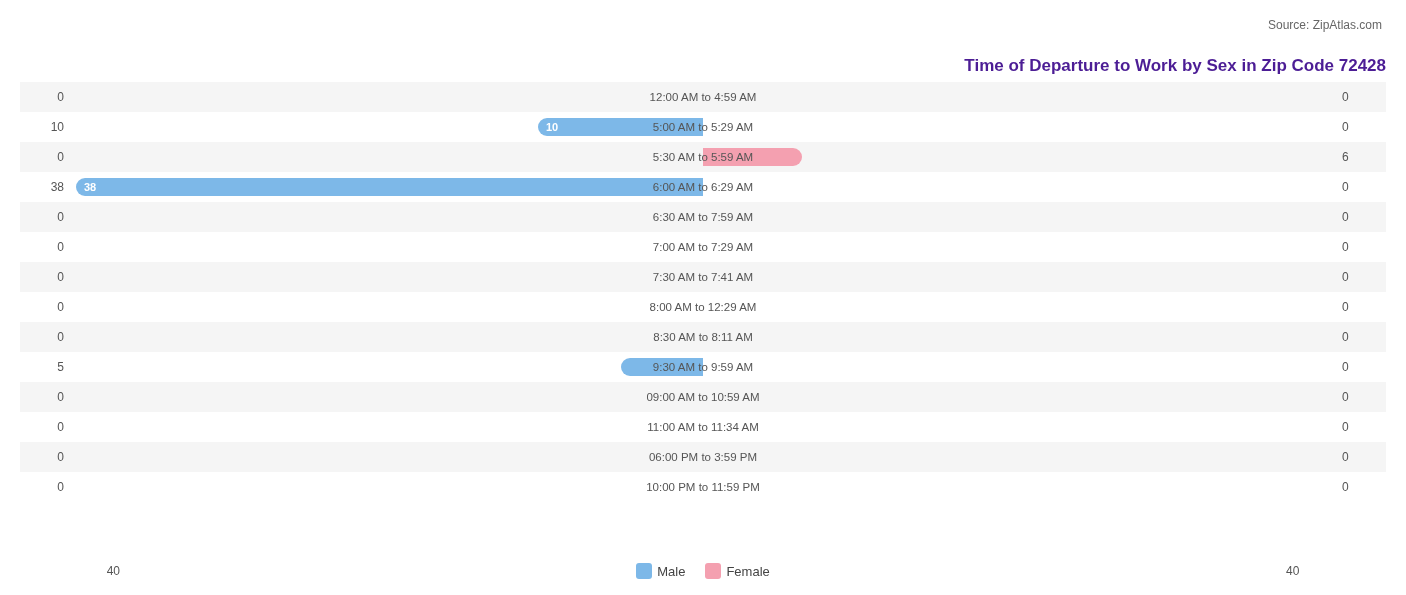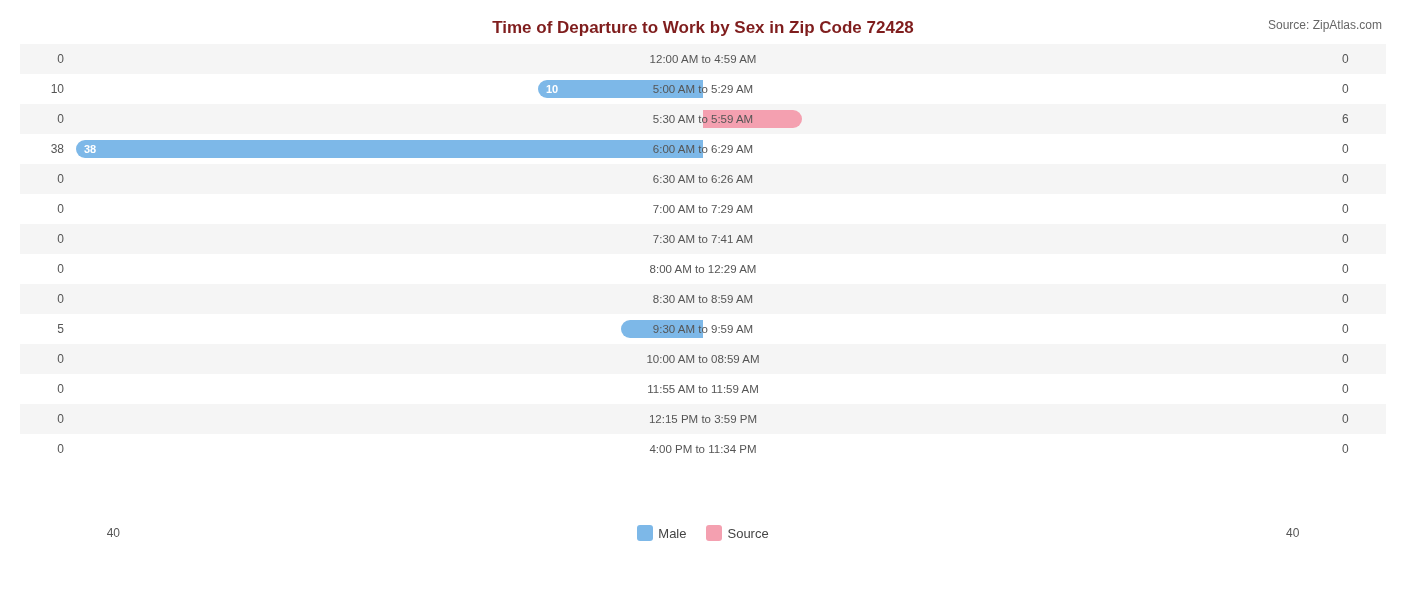--- a/index.html
+++ b/index.html
@@ -12,23 +12,24 @@
     }
     .chart-container {
       width: 1406px;
       height: 595px;
       padding: 18px 20px 50px 20px;
       position: relative;
     }
     .chart-title {
       font-size: 17px;
       font-weight: bold;
-      color: #7f1d1d;
+      color: #4c1d95;
       margin-bottom: 6px;
-      text-align: center;
+      text-align: right;
+      margin-top: 38px;
     }
     .source-label {
       position: absolute;
       top: 18px;
       right: 24px;
       font-size: 12px;
       color: #666;
     }
     .chart-area {
       position: relative;
@@ -199,21 +200,21 @@
               <span style="position: absolute; left: 8px; top: 50%; transform: translateY(-50%); font-size: 11px; color: rgb(255, 255, 255); font-weight: bold;">38</span>
             </div>
           </div>
           <div class="female-bar-wrap"></div>
         </div>
         <div class="right-value">0</div>
       </div>
       <div class="row">
         <div class="left-value">0</div>
         <div class="bars-area">
-          <div class="center-label">6:30 AM to 6:26 AM</div>
+          <div class="center-label">6:30 AM to 7:59 AM</div>
           <div class="male-bar-wrap"></div>
           <div class="female-bar-wrap"></div>
         </div>
         <div class="right-value">0</div>
       </div>
       <div class="row">
         <div class="left-value">0</div>
         <div class="bars-area">
           <div class="center-label">7:00 AM to 7:29 AM</div>
           <div class="male-bar-wrap"></div>
@@ -235,82 +236,82 @@
         <div class="bars-area">
           <div class="center-label">8:00 AM to 12:29 AM</div>
           <div class="male-bar-wrap"></div>
           <div class="female-bar-wrap"></div>
         </div>
         <div class="right-value">0</div>
       </div>
       <div class="row">
         <div class="left-value">0</div>
         <div class="bars-area">
-          <div class="center-label">8:30 AM to 8:59 AM</div>
+          <div class="center-label">8:30 AM to 8:11 AM</div>
           <div class="male-bar-wrap"></div>
           <div class="female-bar-wrap"></div>
         </div>
         <div class="right-value">0</div>
       </div>
       <div class="row">
         <div class="left-value">5</div>
         <div class="bars-area">
           <div class="center-label">9:30 AM to 9:59 AM</div>
           <div class="male-bar-wrap">
             <div class="male-bar" style="width: 82.5px;"></div>
           </div>
           <div class="female-bar-wrap"></div>
         </div>
         <div class="right-value">0</div>
       </div>
       <div class="row">
         <div class="left-value">0</div>
         <div class="bars-area">
-          <div class="center-label">10:00 AM to 08:59 AM</div>
-          <div class="male-bar-wrap"></div>
-          <div class="female-bar-wrap"></div>
-        </div>
-        <div class="right-value">0</div>
-      </div>
-      <div class="row">
-        <div class="left-value">0</div>
-        <div class="bars-area">
-          <div class="center-label">11:55 AM to 11:59 AM</div>
-          <div class="male-bar-wrap"></div>
-          <div class="female-bar-wrap"></div>
-        </div>
-        <div class="right-value">0</div>
-      </div>
-      <div class="row">
-        <div class="left-value">0</div>
-        <div class="bars-area">
-          <div class="center-label">12:15 PM to 3:59 PM</div>
-          <div class="male-bar-wrap"></div>
-          <div class="female-bar-wrap"></div>
-        </div>
-        <div class="right-value">0</div>
-      </div>
-      <div class="row">
-        <div class="left-value">0</div>
-        <div class="bars-area">
-          <div class="center-label">4:00 PM to 11:34 PM</div>
+          <div class="center-label">09:00 AM to 10:59 AM</div>
+          <div class="male-bar-wrap"></div>
+          <div class="female-bar-wrap"></div>
+        </div>
+        <div class="right-value">0</div>
+      </div>
+      <div class="row">
+        <div class="left-value">0</div>
+        <div class="bars-area">
+          <div class="center-label">11:00 AM to 11:34 AM</div>
+          <div class="male-bar-wrap"></div>
+          <div class="female-bar-wrap"></div>
+        </div>
+        <div class="right-value">0</div>
+      </div>
+      <div class="row">
+        <div class="left-value">0</div>
+        <div class="bars-area">
+          <div class="center-label">06:00 PM to 3:59 PM</div>
+          <div class="male-bar-wrap"></div>
+          <div class="female-bar-wrap"></div>
+        </div>
+        <div class="right-value">0</div>
+      </div>
+      <div class="row">
+        <div class="left-value">0</div>
+        <div class="bars-area">
+          <div class="center-label">10:00 PM to 11:59 PM</div>
           <div class="male-bar-wrap"></div>
           <div class="female-bar-wrap"></div>
         </div>
         <div class="right-value">0</div>
       </div>
     </div>
 
   <div class="bottom-area">
     <div class="x-axis-left">40</div>
     <div class="legend">
       <div class="legend-item">
         <div class="legend-swatch male-swatch"></div>
         <span>Male</span>
       </div>
       <div class="legend-item">
         <div class="legend-swatch female-swatch"></div>
-        <span>Source</span>
+        <span>Female</span>
       </div>
     </div>
     <div class="x-axis-right">40</div>
   </div>
 </div>
 
 </body></html>

